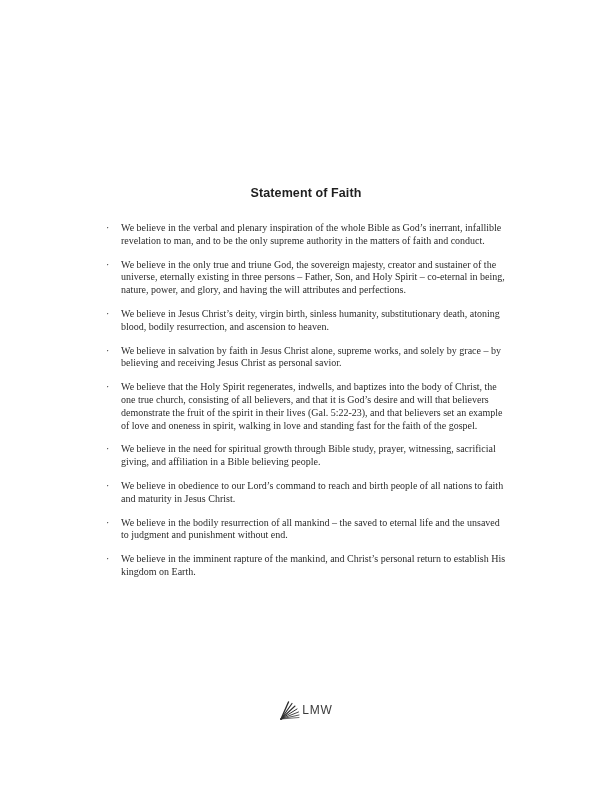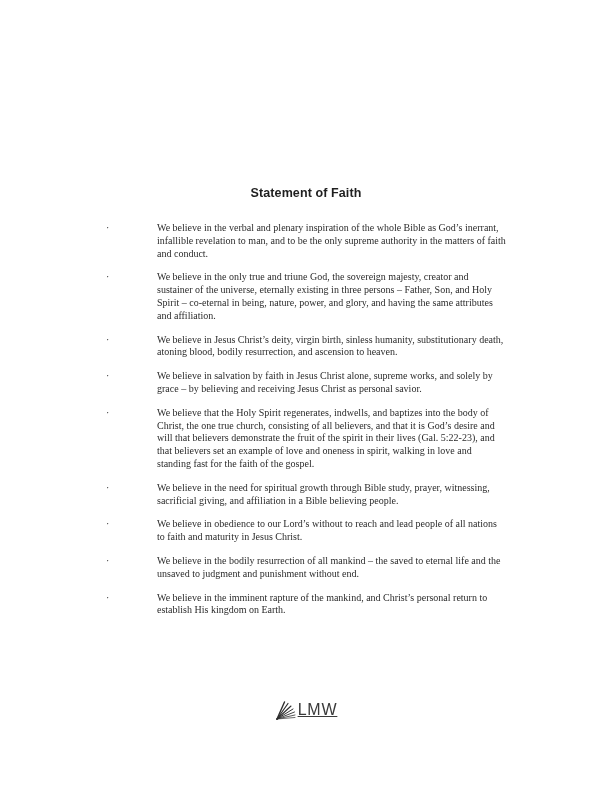--- a/index.html
+++ b/index.html
@@ -51,21 +51,20 @@
     width: 17px;
     padding-left: 2px;
     box-sizing: border-box;
     font-size: 10px;
     line-height: 12.8px;
     color: #2b2b2b;
   }
   .belief-text {
     flex: 1;
     color: #2b2b2b;
-    margin-left: 36px;
   }
   .footer {
     position: absolute;
     top: 698px;
     left: 0;
     width: 612px;
     height: 24px;
     display: flex;
     justify-content: center;
     align-items: center;
@@ -74,62 +73,61 @@
   .logo-icon {
     display: inline-flex;
     align-items: flex-end;
   }
   .logo-icon svg {
     display: block;
   }
   .logo-text {
     font-family: "Liberation Sans", sans-serif;
     font-weight: 400;
-    font-size: 16px;
+    font-size: 12px;
     letter-spacing: 0.8px;
     color: #3a3a3a;
     line-height: 1;
-    text-decoration: underline;
   }
 </style>
 </head>
 <body>
 
 <div class="page">
 
   <h1 class="title">Statement of Faith</h1>
 
   <ul class="beliefs">
     <li>
       <span class="bullet">·</span>
       <span class="belief-text">We believe in the verbal and plenary inspiration of the whole Bible as God’s inerrant, infallible revelation to man, and to be the only supreme authority in the matters of faith and conduct.</span>
     </li>
     <li>
       <span class="bullet">·</span>
-      <span class="belief-text">We believe in the only true and triune God, the sovereign majesty, creator and sustainer of the universe, eternally existing in three persons – Father, Son, and Holy Spirit – co-eternal in being, nature, power, and glory, and having the same attributes and affiliation.</span>
+      <span class="belief-text">We believe in the only true and triune God, the sovereign majesty, creator and sustainer of the universe, eternally existing in three persons – Father, Son, and Holy Spirit – co-eternal in being, nature, power, and glory, and having the will attributes and perfections.</span>
     </li>
     <li>
       <span class="bullet">·</span>
       <span class="belief-text">We believe in Jesus Christ’s deity, virgin birth, sinless humanity, substitutionary death, atoning blood, bodily resurrection, and ascension to heaven.</span>
     </li>
     <li>
       <span class="bullet">·</span>
       <span class="belief-text">We believe in salvation by faith in Jesus Christ alone, supreme works, and solely by grace – by believing and receiving Jesus Christ as personal savior.</span>
     </li>
     <li>
       <span class="bullet">·</span>
       <span class="belief-text">We believe that the Holy Spirit regenerates, indwells, and baptizes into the body of Christ, the one true church, consisting of all believers, and that it is God’s desire and will that believers demonstrate the fruit of the spirit in their lives (Gal. 5:22-23), and that believers set an example of love and oneness in spirit, walking in love and standing fast for the faith of the gospel.</span>
     </li>
     <li>
       <span class="bullet">·</span>
       <span class="belief-text">We believe in the need for spiritual growth through Bible study, prayer, witnessing, sacrificial giving, and affiliation in a Bible believing people.</span>
     </li>
     <li>
       <span class="bullet">·</span>
-      <span class="belief-text">We believe in obedience to our Lord’s without to reach and lead people of all nations to faith and maturity in Jesus Christ.</span>
+      <span class="belief-text">We believe in obedience to our Lord’s command to reach and birth people of all nations to faith and maturity in Jesus Christ.</span>
     </li>
     <li>
       <span class="bullet">·</span>
       <span class="belief-text">We believe in the bodily resurrection of all mankind – the saved to eternal life and the unsaved to judgment and punishment without end.</span>
     </li>
     <li>
       <span class="bullet">·</span>
       <span class="belief-text">We believe in the imminent rapture of the mankind, and Christ’s personal return to establish His kingdom on Earth.</span>
     </li>
   </ul>

